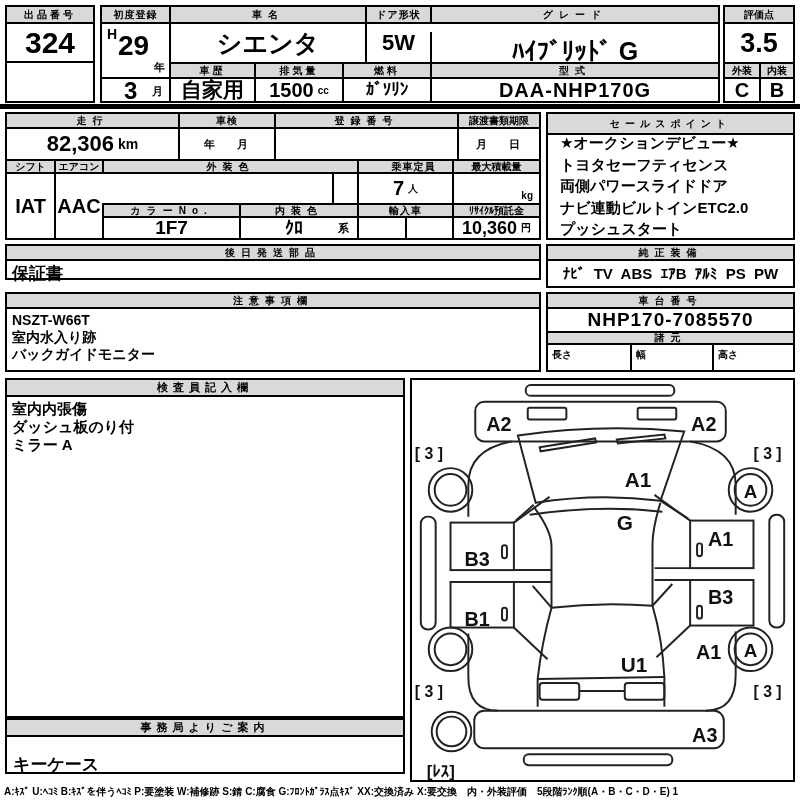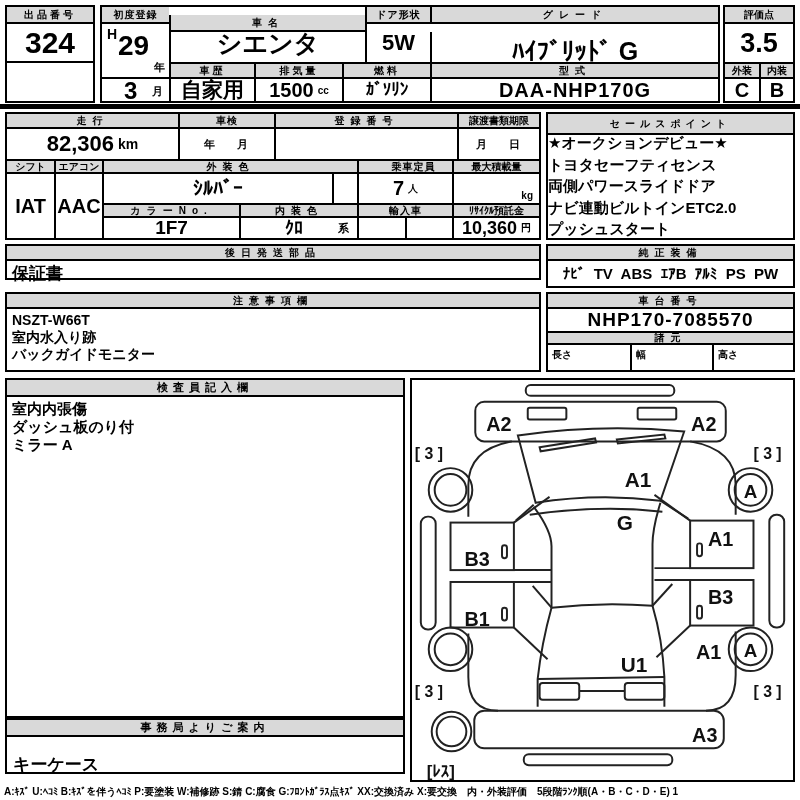--- a/index.html
+++ b/index.html
@@ -15,37 +15,37 @@
     font-weight:bold;font-size:10px;letter-spacing:3px;border-bottom:2px solid #000;
     box-sizing:border-box;white-space:nowrap;overflow:hidden;
   }
   .ls0{letter-spacing:0;}
   .ls1{letter-spacing:1px;}
   .ls6{letter-spacing:6px;}
   .val{display:flex;align-items:center;justify-content:center;font-weight:bold;box-sizing:border-box;white-space:nowrap;}
   .left{justify-content:flex-start;}
   .vline{position:absolute;width:2px;background:#000;}
   .unit{font-size:10px;font-weight:bold;margin-left:4px;}
-  .lines{position:absolute;box-sizing:border-box;font-weight:bold;padding:3px 0;}
+  .lines{position:absolute;box-sizing:border-box;font-weight:bold;padding:3px 12px;}
   .lines>div{white-space:nowrap;}
   .blackbar{position:absolute;background:#000;}
   svg text{font-family:"Liberation Sans","DejaVu Sans",sans-serif;}
 </style>
 </head>
 <body>
 
 <div class="box" style="left:5px;top:5px;width:90px;height:98px;">
   <div class="hdr abs" style="left:0;top:0;width:100%;height:17px;">出品番号</div>
   <div class="val abs" style="left:0;top:17px;width:100%;height:39px;font-size:30px;border-bottom:2px solid #000;">324</div>
 </div>
 
 <div class="box" style="left:100px;top:5px;width:620px;height:98px;">
 
   <div class="hdr abs ls1" style="left:0;top:0;width:67px;height:17px;">初度登録</div>
-  <div class="hdr abs ls6" style="left:67px;top:8px;width:196px;height:17px;border-left:2px solid #000;">車名</div>
+  <div class="hdr abs ls6" style="left:67px;top:0;width:196px;height:17px;border-left:2px solid #000;">車名</div>
   <div class="hdr abs ls1" style="left:263px;top:0;width:65px;height:17px;border-left:2px solid #000;">ドア形状</div>
   <div class="hdr abs ls6" style="left:328px;top:0;width:288px;height:17px;border-left:2px solid #000;">グレード</div>
 
   <div class="abs" style="left:0;top:17px;width:67px;height:55px;border-bottom:2px solid #000;">
     <span class="abs" style="left:5px;top:2px;font-size:14px;font-weight:bold;">H</span>
     <span class="abs" style="left:16px;top:6px;font-size:28px;font-weight:bold;">29</span>
     <span class="abs" style="right:4px;bottom:2px;font-size:11px;font-weight:bold;">年</span>
   </div>
   <div class="abs" style="left:0;top:72px;width:67px;height:22px;">
     <span class="abs" style="left:22px;top:-2px;font-size:24px;font-weight:bold;">3</span>
@@ -101,21 +101,20 @@
 
   <div class="hdr abs ls0" style="left:0;top:45px;width:47px;height:15px;border-top:2px solid #000;">シフト</div>
   <div class="hdr abs ls0" style="left:47px;top:45px;width:48px;height:15px;border-top:2px solid #000;border-left:2px solid #000;">エアコン</div>
   <div class="hdr abs ls6" style="left:95px;top:45px;width:255px;height:15px;border-top:2px solid #000;border-left:2px solid #000;">外装色</div>
   <div class="hdr abs ls1" style="left:350px;top:45px;width:95px;height:15px;border-top:2px solid #000;border-left:2px solid #000;padding-left:16px;">乗車定員</div>
   <div class="hdr abs ls0" style="left:445px;top:45px;width:87px;height:15px;border-top:2px solid #000;border-left:2px solid #000;">最大積載量</div>
 
   <div class="val abs" style="left:0;top:60px;width:47px;height:64px;font-size:20px;">IAT</div>
   <div class="val abs" style="left:47px;top:60px;width:48px;height:64px;font-size:20px;border-left:2px solid #000;">AAC</div>
 
-  <div class="val abs" style="left:95px;top:60px;width:230px;height:29px;font-size:20px;border-left:2px solid #000;">ｼﾙﾊﾞｰ</div>
   <div class="abs" style="left:325px;top:60px;width:25px;height:29px;border-left:2px solid #000;"></div>
 
   <div class="val abs" style="left:350px;top:60px;width:95px;height:29px;font-size:20px;border-left:2px solid #000;">
     <span>7</span>
       <span class="unit">人</span>
   </div>
   <div class="val abs" style="left:445px;top:60px;width:87px;height:29px;font-size:10px;font-weight:bold;justify-content:flex-end;padding-right:6px;align-items:flex-end;padding-bottom:2px;border-left:2px solid #000;">kg</div>
 
   <div class="hdr abs ls6" style="left:95px;top:89px;width:137px;height:15px;border-top:2px solid #000;border-left:2px solid #000;">カラーNo.</div>
   <div class="hdr abs ls6" style="left:232px;top:89px;width:118px;height:15px;border-top:2px solid #000;border-left:2px solid #000;">内装色</div>

